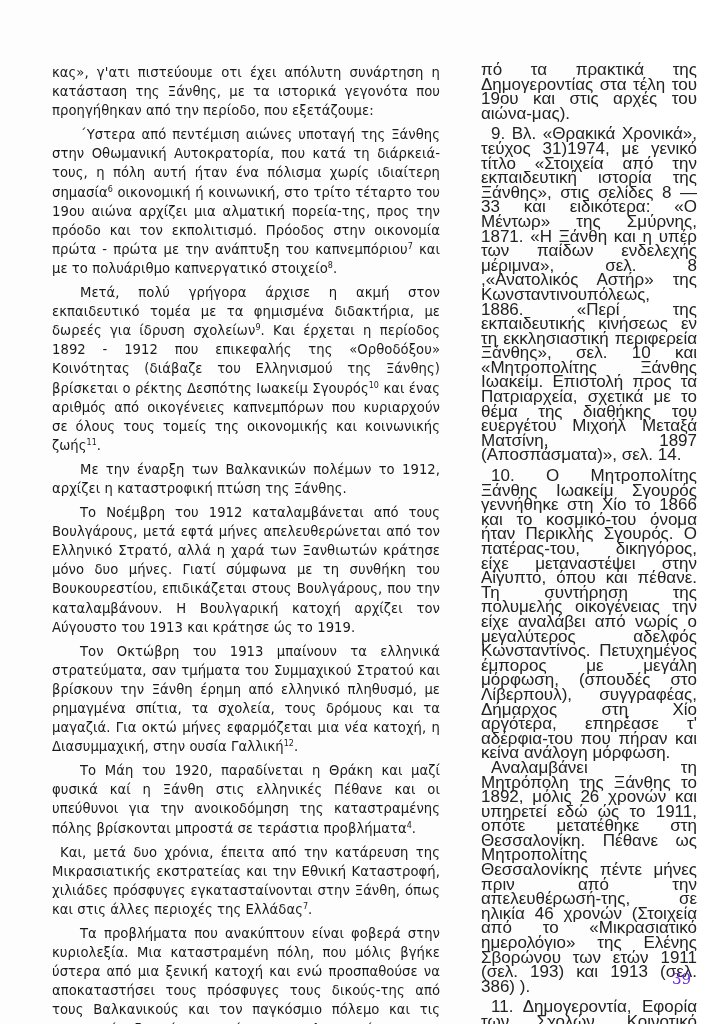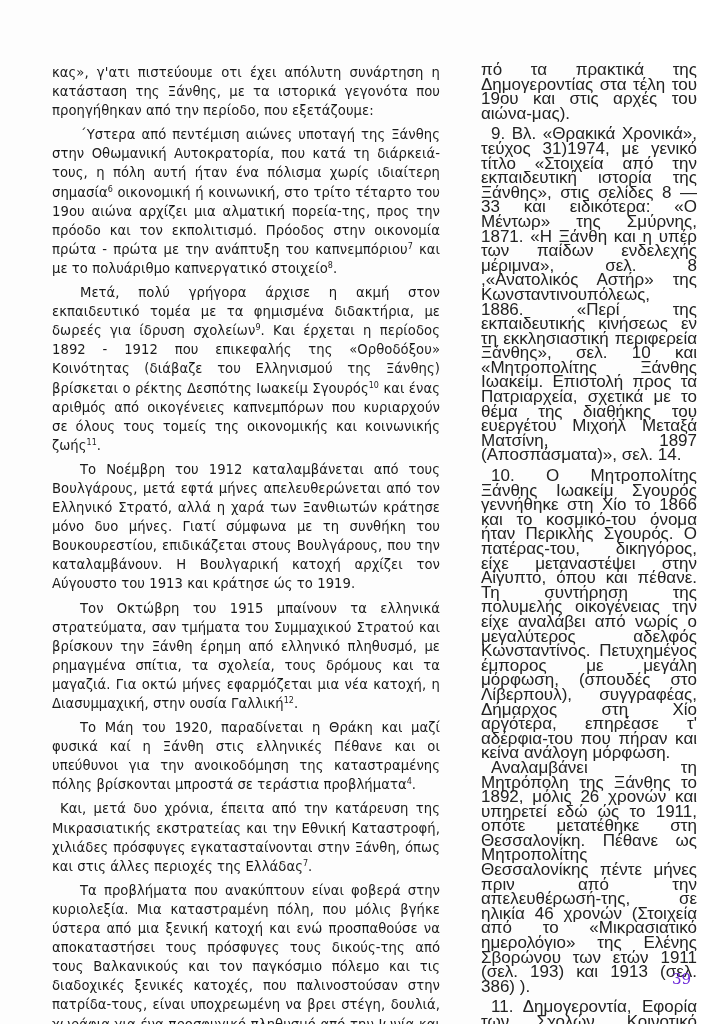--- a/index.html
+++ b/index.html
@@ -31,24 +31,25 @@
 
 <div class="page">
 
   <div class="col-main">
     <p class="cont">κας», γ'ατι πιστεύουμε οτι έχει απόλυτη συνάρτηση η κατάσταση της Ξάνθης, με τα ιστορικά γεγονότα που προηγήθηκαν από την περίοδο, που εξετάζουμε:</p>
 
     <p><span>΄Υστερα από πεντέμιση αιώνες υποταγή της Ξάνθης στην Οθωμανική Αυτοκρατορία, που κατά τη διάρκειά-τους, η πόλη αυτή ήταν ένα πόλισμα χωρίς ιδιαίτερη σημασία</span><sup>6</sup><span> οικονομική ή κοινωνική, στο τρίτο τέταρτο του 19ου αιώνα αρχίζει μια αλματική πορεία-της, προς την πρόοδο και τον εκπολιτισμό. Πρόοδος στην οικονομία πρώτα - πρώτα με την ανάπτυξη του καπνεμπόριου</span><sup>7</sup><span> και με το πολυάριθμο καπνεργατικό στοιχείο</span><sup>8</sup><span>.</span></p>
 
     <p><span>Μετά, πολύ γρήγορα άρχισε η ακμή στον εκπαιδευτικό τομέα με τα φημισμένα διδακτήρια, με δωρεές για ίδρυση σχολείων</span><sup>9</sup><span>. Και έρχεται η περίοδος 1892 - 1912 που επικεφαλής της «Ορθοδόξου» Κοινότητας (διάβαζε του Ελληνισμού της Ξάνθης) βρίσκεται ο ρέκτης Δεσπότης Ιωακείμ Σγουρός</span><sup>10</sup><span> και ένας αριθμός από οικογένειες καπνεμπόρων που κυριαρχούν σε όλους τους τομείς της οικονομικής και κοινωνικής ζωής</span><sup>11</sup><span>.</span></p>
 
+    <p>Με την έναρξη των Βαλκανικών πολέμων το 1912, αρχίζει η καταστροφική πτώση της Ξάνθης.</p>
 
     <p>Το Νοέμβρη του 1912 καταλαμβάνεται από τους Βουλγάρους, μετά εφτά μήνες απελευθερώνεται από τον Ελληνικό Στρατό, αλλά η χαρά των Ξανθιωτών κράτησε μόνο δυο μήνες. Γιατί σύμφωνα με τη συνθήκη του Βουκουρεστίου, επιδικάζεται στους Βουλγάρους, που την καταλαμβάνουν. Η Βουλγαρική κατοχή αρχίζει τον Αύγουστο του 1913 και κράτησε ώς το 1919.</p>
 
-    <p><span>Τον Οκτώβρη του 1915 μπαίνουν τα ελληνικά στρατεύματα, σαν τμήματα του Συμμαχικού Στρατού και βρίσκουν την Ξάνθη έρημη από ελληνικό πληθυσμό, με ρημαγμένα σπίτια, τα σχολεία, τους δρόμους και τα μαγαζιά. Για οκτώ μήνες εφαρμόζεται μια νέα κατοχή, η Διασυμμαχική, στην ουσία Γαλλική</span><sup>12</sup><span>.</span></p>
+    <p><span>Τον Οκτώβρη του 1913 μπαίνουν τα ελληνικά στρατεύματα, σαν τμήματα του Συμμαχικού Στρατού και βρίσκουν την Ξάνθη έρημη από ελληνικό πληθυσμό, με ρημαγμένα σπίτια, τα σχολεία, τους δρόμους και τα μαγαζιά. Για οκτώ μήνες εφαρμόζεται μια νέα κατοχή, η Διασυμμαχική, στην ουσία Γαλλική</span><sup>12</sup><span>.</span></p>
 
     <p><span>Το Μάη του 1920, παραδίνεται η Θράκη και μαζί φυσικά καί η Ξάνθη στις ελληνικές Πέθανε και οι υπεύθυνοι για την ανοικοδόμηση της καταστραμένης πόλης βρίσκονται μπροστά σε τεράστια προβλήματα</span><sup>4</sup><span>.</span></p>
 
     <p style="text-indent:8px"><span>Και, μετά δυο χρόνια, έπειτα από την κατάρευση της Μικρασιατικής εκστρατείας και την Εθνική Καταστροφή, χιλιάδες πρόσφυγες εγκατασταίνονται στην Ξάνθη, όπως και στις άλλες περιοχές της Ελλάδας</span><sup>7</sup><span>.</span></p>
 
     <p>Τα προβλήματα που ανακύπτουν είναι φοβερά στην κυριολεξία. Μια καταστραμένη πόλη, που μόλις βγήκε ύστερα από μια ξενική κατοχή και ενώ προσπαθούσε να αποκαταστήσει τους πρόσφυγες τους δικούς-της από τους Βαλκανικούς και τον παγκόσμιο πόλεμο και τις διαδοχικές ξενικές κατοχές, που παλινοστούσαν στην πατρίδα-τους, είναι υποχρεωμένη να βρει στέγη, δουλιά, χωράφια για ένα προσφυγικό πληθυσμό από την Ιωνία και την άλλη Θράκη την Ανατολική, ισάριθμο με το δικό-της πληθυσμό.</p>
 
   </div>
 
   <div class="col-notes">

